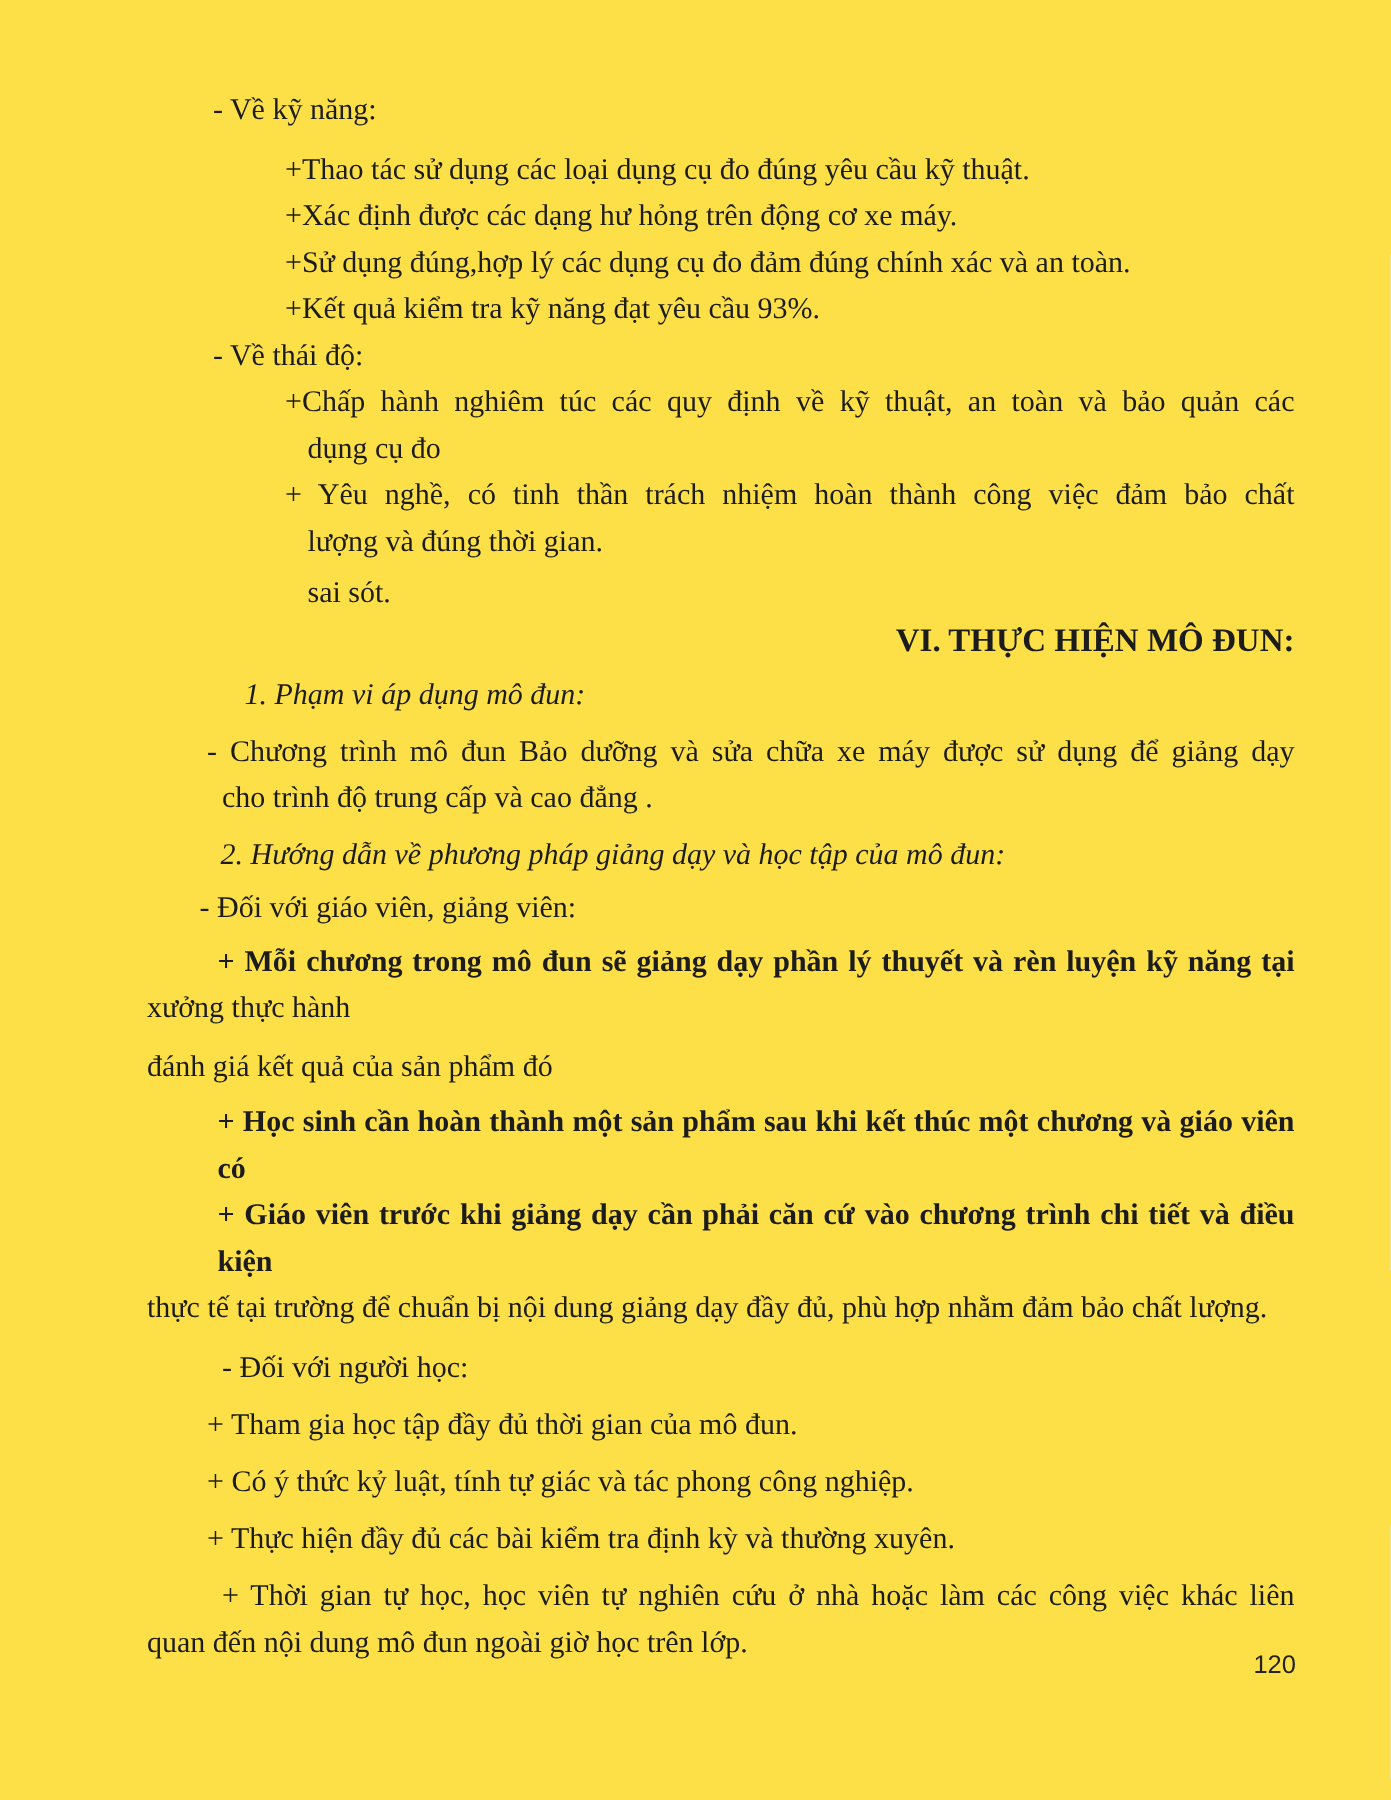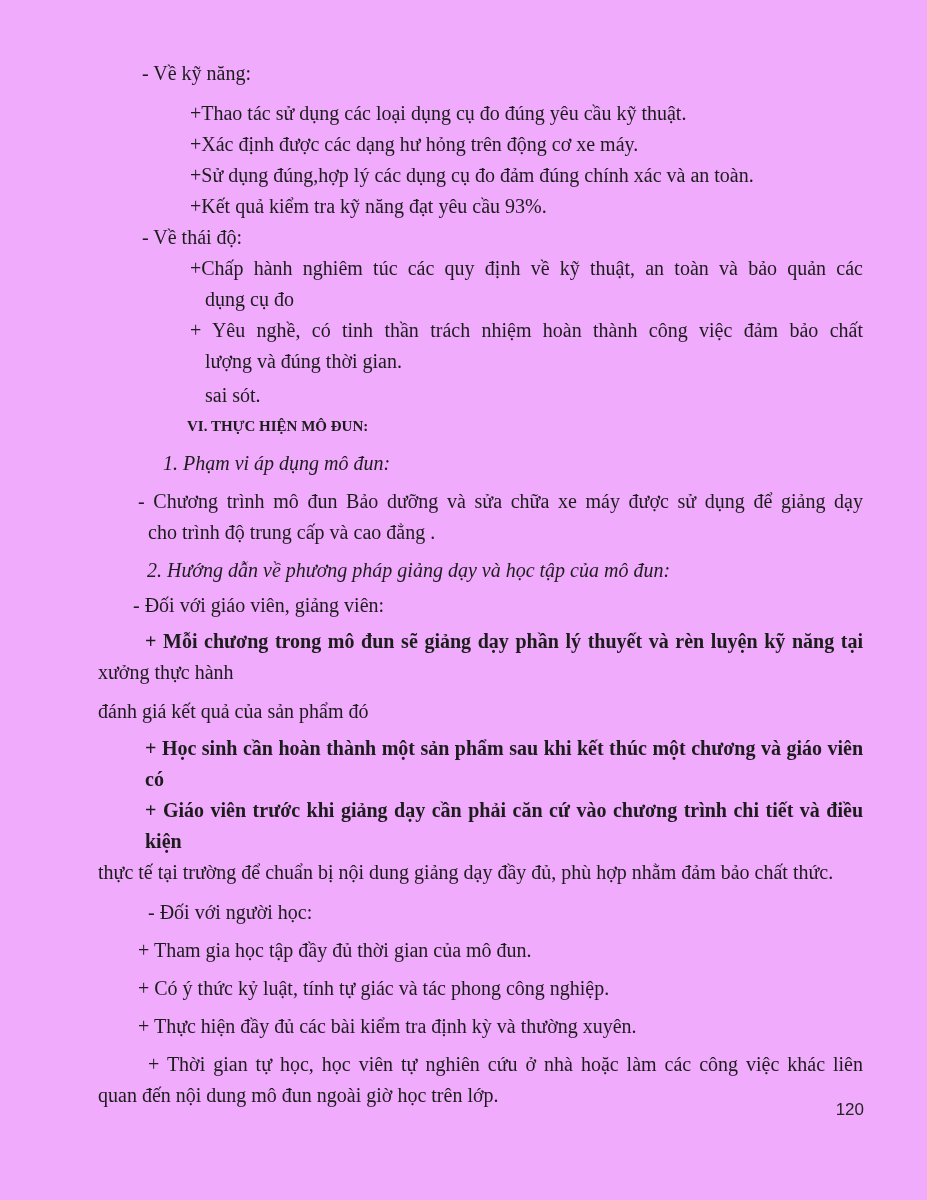--- a/index.html
+++ b/index.html
@@ -1,21 +1,21 @@
 <!DOCTYPE html>
 <html><head>
 <meta charset="utf-8">
 <style>
   html, body { margin: 0; padding: 0; background: #e8e8e8; }
   .page {
     position: relative;
     width: 927px;
     height: 1200px;
     margin: 0 auto;
-    background: #f0abfc;
+    background: #fde047;
     color: #1c1c1c;
     font-family: "Liberation Serif", "DejaVu Serif", serif;
     box-sizing: border-box;
     padding: 58px 64px 0 98px;
     overflow: hidden;
   }
   .ln {
     margin: 0;
     font-size: 20px;
     line-height: 31px;
@@ -36,21 +36,21 @@
   .i92  { margin-left: 92px; }
   .i107 { margin-left: 107px; }
   
   .g3 { margin-bottom: 3px; }
   .g4 { margin-bottom: 4px; }
   .g5 { margin-bottom: 5px; }
   .g6 { margin-bottom: 6px; }
   .g7 { margin-bottom: 7px; }
   .g8 { margin-bottom: 8px; }
   .g9 { margin-bottom: 9px; }
-  .bold   { font-weight: bold; font-size: 15px; }
+  .bold   { font-weight: bold; font-size: 22px; text-align: right; }
   .italic { font-style: italic; }
   .pagenum {
     position: absolute;
     top: 1100px;
     right: 63px;
     font-family: "Liberation Sans", "DejaVu Sans", sans-serif;
     font-size: 17px;
     color: #232323;
   }
 </style>
@@ -88,21 +88,21 @@
 
     <p class="ln i35 g5">- Đối với giáo viên, giảng viên:</p>
 
     <p class="ln i47 jl">+ Mỗi chương trong mô đun sẽ giảng dạy phần lý thuyết và rèn luyện kỹ năng tại</p>
     <p class="ln i0 g8">xưởng thực hành</p>
 
     <p class="ln i0 g6">đánh giá kết quả của sản phẩm đó</p>
     <p class="ln i47 jl">+ Học sinh cần hoàn thành một sản phẩm sau khi kết thúc một chương và giáo viên có</p>
 
     <p class="ln i47 jl">+ Giáo viên trước khi giảng dạy cần phải căn cứ vào chương trình chi tiết và điều kiện</p>
-    <p class="ln i0 g9">thực tế tại trường để chuẩn bị nội dung giảng dạy đầy đủ, phù hợp nhằm đảm bảo chất thức.</p>
+    <p class="ln i0 g9">thực tế tại trường để chuẩn bị nội dung giảng dạy đầy đủ, phù hợp nhằm đảm bảo chất lượng.</p>
 
     <p class="ln i50 g7">- Đối với người học:</p>
 
     <p class="ln i40 g7">+ Tham gia học tập đầy đủ thời gian của mô đun.</p>
     <p class="ln i40 g7">+ Có ý thức kỷ luật, tính tự giác và tác phong công nghiệp.</p>
     <p class="ln i40 g7">+ Thực hiện đầy đủ các bài kiểm tra định kỳ và thường xuyên.</p>
 
     <p class="ln i50 jl">+ Thời gian tự học, học viên tự nghiên cứu ở nhà hoặc làm các công việc khác liên</p>
     <p class="ln i0">quan đến nội dung mô đun ngoài giờ học trên lớp.</p>
 

